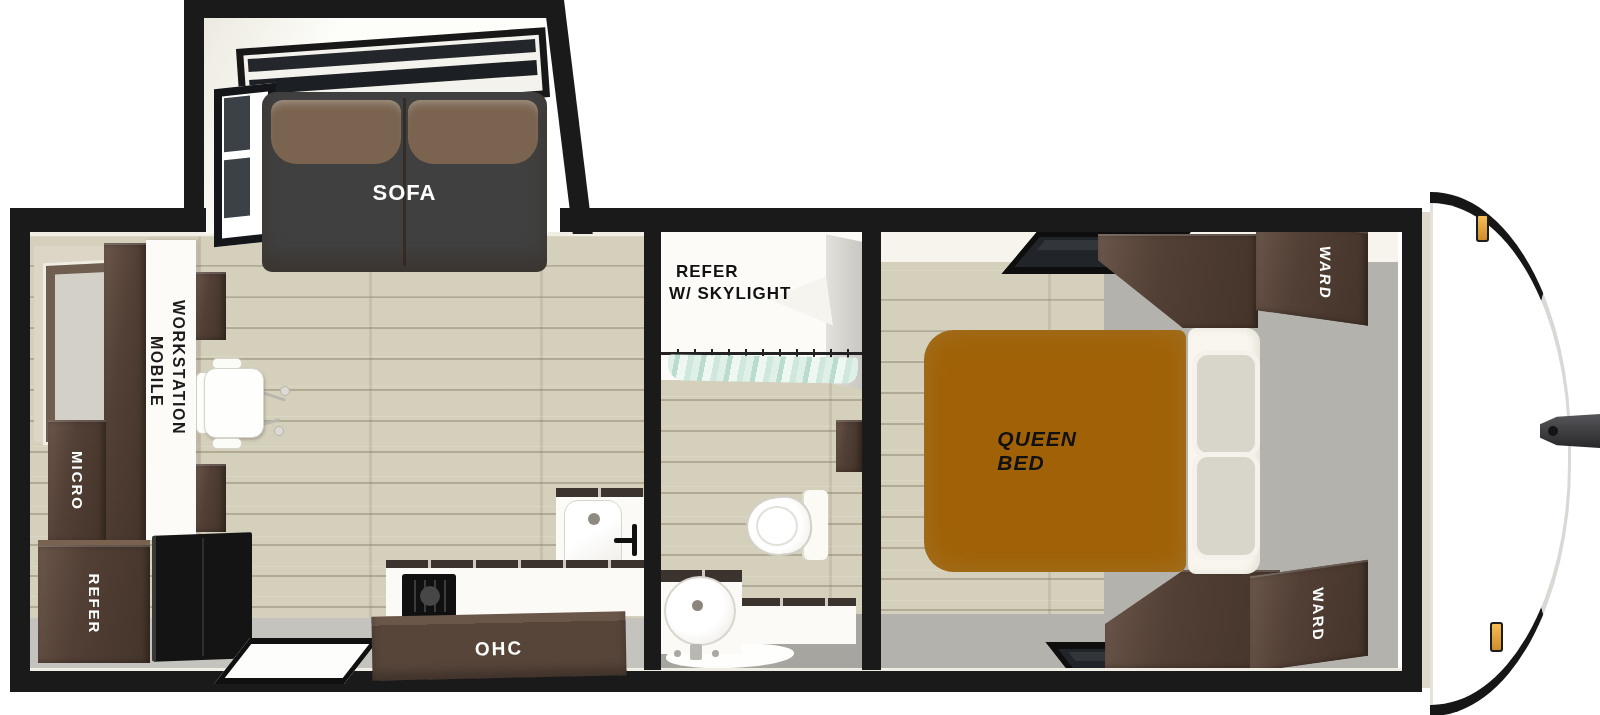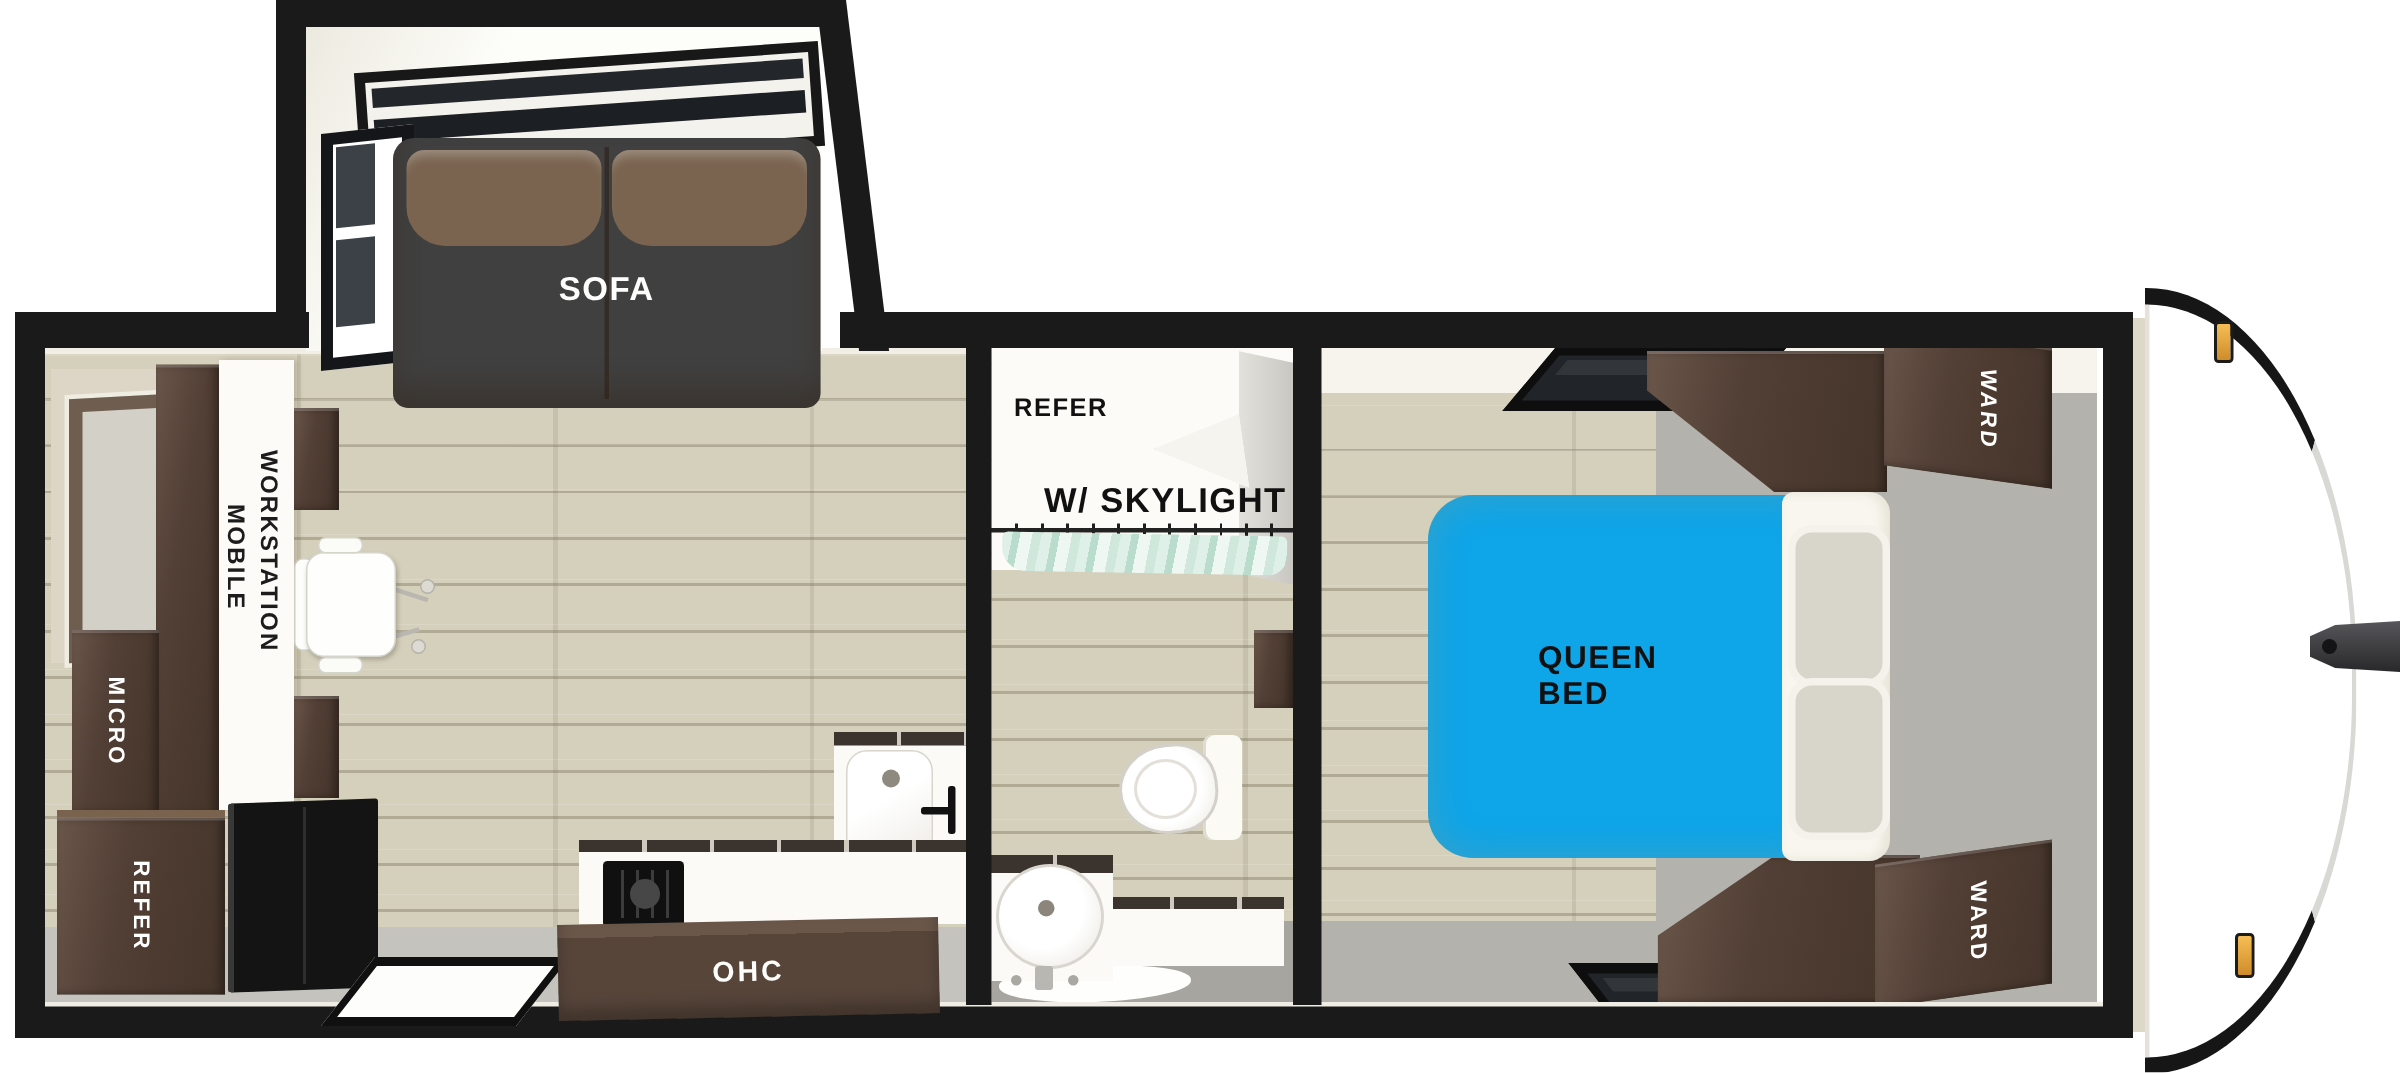--- a/index.html
+++ b/index.html
@@ -127,21 +127,21 @@
 
   <div class="abs z5" style="left:372px;top:614px;width:254px;height:64px;background:linear-gradient(180deg,#6b564a 0,#6b564a 9px,#57453a 9px);transform:rotate(-1.2deg);box-shadow:inset 0 -8px 10px rgba(0,0,0,0.25);">
     <span class="wlabel" style="position:absolute;left:50%;top:54%;transform:translate(-50%,-50%);font-size:19px;letter-spacing:2px;">OHC</span>
   </div>
 
   <div class="abs z2" style="left:661px;top:232px;width:201px;height:148px;background:#fcfbf7;"></div>
   <div class="abs z2" style="left:826px;top:238px;width:36px;height:148px;background:linear-gradient(90deg,#e3e1db,#c9c7c1);transform:skewY(12deg);"></div>
   <div class="abs z3" style="left:770px;top:280px;width:60px;height:50px;background:#f6f4ee;clip-path:polygon(100% 0,0 30%,100% 100%);transform:rotate(-8deg);box-shadow:-2px 2px 3px rgba(120,115,100,0.3);"></div>
 
   <span class="abs blabel z3" style="left:676px;top:262px;font-size:17px;letter-spacing:1px;">REFER</span>
-  <span class="abs blabel z3" style="left:696px;top:284px;font-size:23px;letter-spacing:1px;margin-top:36px;">W/ SKYLIGHT</span>
+  <span class="abs blabel z3" style="left:669px;top:284px;font-size:17px;letter-spacing:1px;">W/ SKYLIGHT</span>
 
   <div class="abs z3" style="left:662px;top:349px;width:200px;height:9px;background:repeating-linear-gradient(90deg,transparent 0 15px,#1d1d1d 15px 17px);"></div>
   <div class="abs z3" style="left:660px;top:352px;width:204px;height:3px;background:#222;"></div>
   <div class="abs z3" style="left:668px;top:356px;width:190px;height:26px;border-radius:4px 4px 12px 16px;transform:rotate(1deg);
               background:repeating-linear-gradient(100deg,#dff0e8 0 7px,#b9dccd 7px 12px,#eef7f2 12px 20px,#cfe8db 20px 26px);"></div>
 
   <div class="abs z3" style="left:742px;top:486px;width:92px;height:80px;">
     <div class="abs" style="left:60px;top:4px;width:26px;height:70px;background:#fbfaf5;border-radius:6px;box-shadow:inset 2px 0 0 #dddbd2;"></div>
     <div class="abs" style="left:4px;top:10px;width:62px;height:56px;background:radial-gradient(circle at 45% 45%,#ffffff 55%,#e9e7df);border:2px solid #d2d0c8;border-radius:50% 42% 42% 50% / 50% 46% 46% 50%;transform:rotate(-6deg);"></div>
     <div class="abs" style="left:14px;top:20px;width:38px;height:36px;border:2px solid #e2e0d8;border-radius:50%;"></div>
@@ -172,21 +172,21 @@
   <div class="abs z3 darkcab" style="left:1098px;top:234px;width:160px;height:94px;clip-path:polygon(0 0,100% 0,100% 100%,53% 100%,0 28%);"></div>
   <div class="abs z3 darkcab" style="left:1105px;top:570px;width:175px;height:98px;clip-path:polygon(45% 0,100% 0,100% 100%,0 100%,0 55%);"></div>
 
   <div class="abs z3 darkcab" style="left:1256px;top:224px;width:112px;height:94px;transform:skewY(8deg);">
     <span class="vtext" style="position:absolute;left:62%;top:50%;transform:translate(-50%,-50%);font-size:15px;">WARD</span>
   </div>
   <div class="abs z3 darkcab" style="left:1250px;top:568px;width:118px;height:96px;transform:skewY(-8deg);">
     <span class="vtext" style="position:absolute;left:58%;top:50%;transform:translate(-50%,-50%);font-size:15px;">WARD</span>
   </div>
 
-  <div class="abs z3" style="left:952px;top:330px;width:262px;height:242px;background:#0ea5e9;border-radius:30px 8px 8px 30px;box-shadow:inset 0 0 26px rgba(158,148,108,0.30);">
+  <div class="abs z3" style="left:924px;top:330px;width:262px;height:242px;background:#a16207;border-radius:30px 8px 8px 30px;box-shadow:inset 0 0 26px rgba(158,148,108,0.30);font-style:italic;">
     <span class="blabel" style="position:absolute;left:52%;top:50%;transform:translate(-50%,-50%);font-size:21px;letter-spacing:1px;">QUEEN BED</span>
   </div>
   <div class="abs z3" style="left:1188px;top:328px;width:72px;height:246px;background:#f8f6ee;border-radius:8px 14px 14px 8px;box-shadow:inset -4px 0 8px rgba(150,140,110,0.18);"></div>
   <div class="abs z3" style="left:1192px;top:350px;width:58px;height:98px;background:#d8d5ca;border:5px solid #f4f2ea;border-radius:16px;"></div>
   <div class="abs z3" style="left:1192px;top:452px;width:58px;height:98px;background:#d8d5ca;border:5px solid #f4f2ea;border-radius:16px;"></div>
 
   <div class="abs z1" style="left:1422px;top:212px;width:12px;height:476px;background:#ddd8c8;"></div>
   <div class="abs z1" style="left:1430px;top:192px;width:138px;height:502px;background:#ffffff;
               border-top:11px solid #161616;border-bottom:11px solid #161616;border-right:3px solid #d8d8d4;
               border-radius:0 140px 140px 0 / 0 252px 252px 0;box-shadow:inset 3px 0 0 #e4e2db;"></div>

